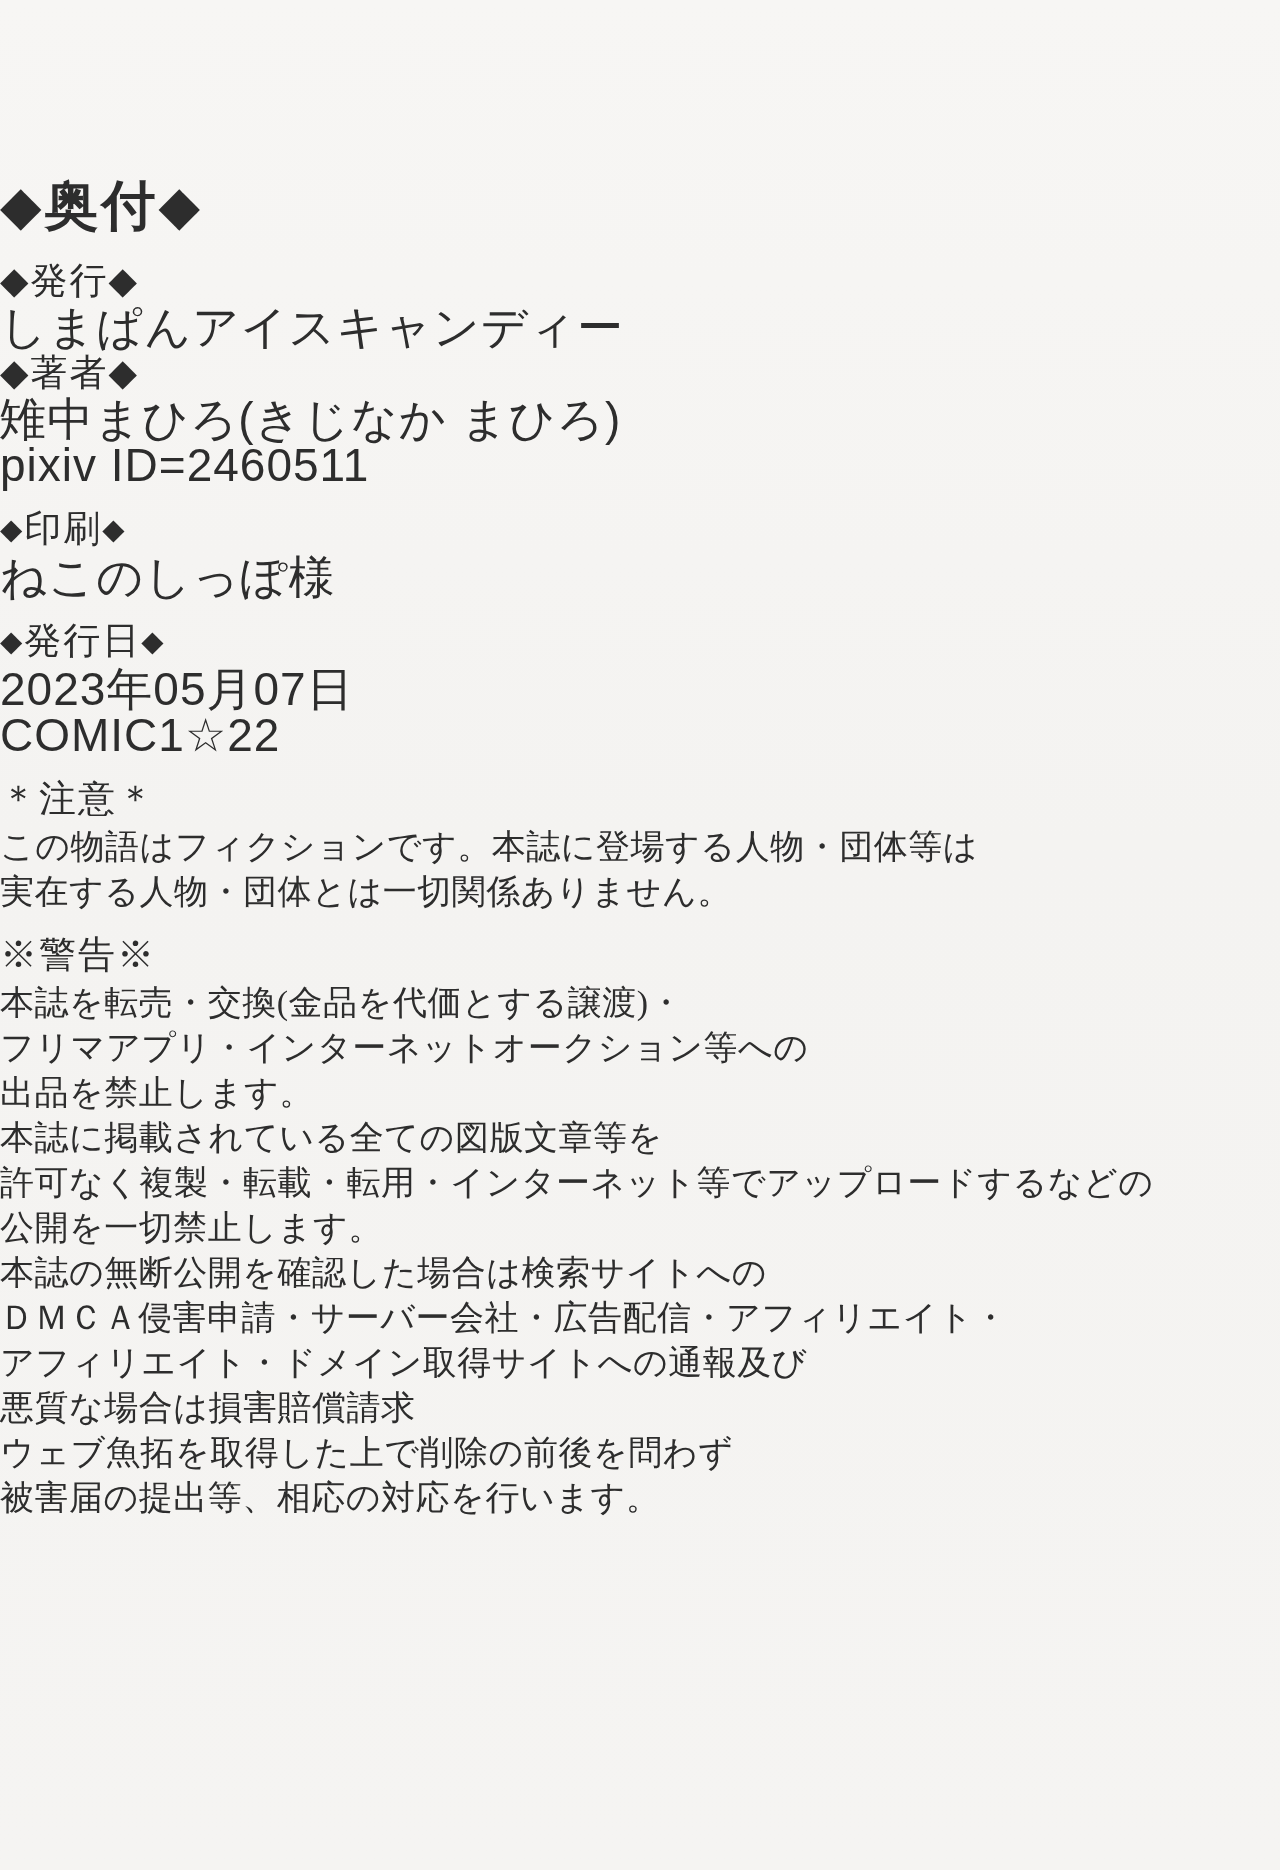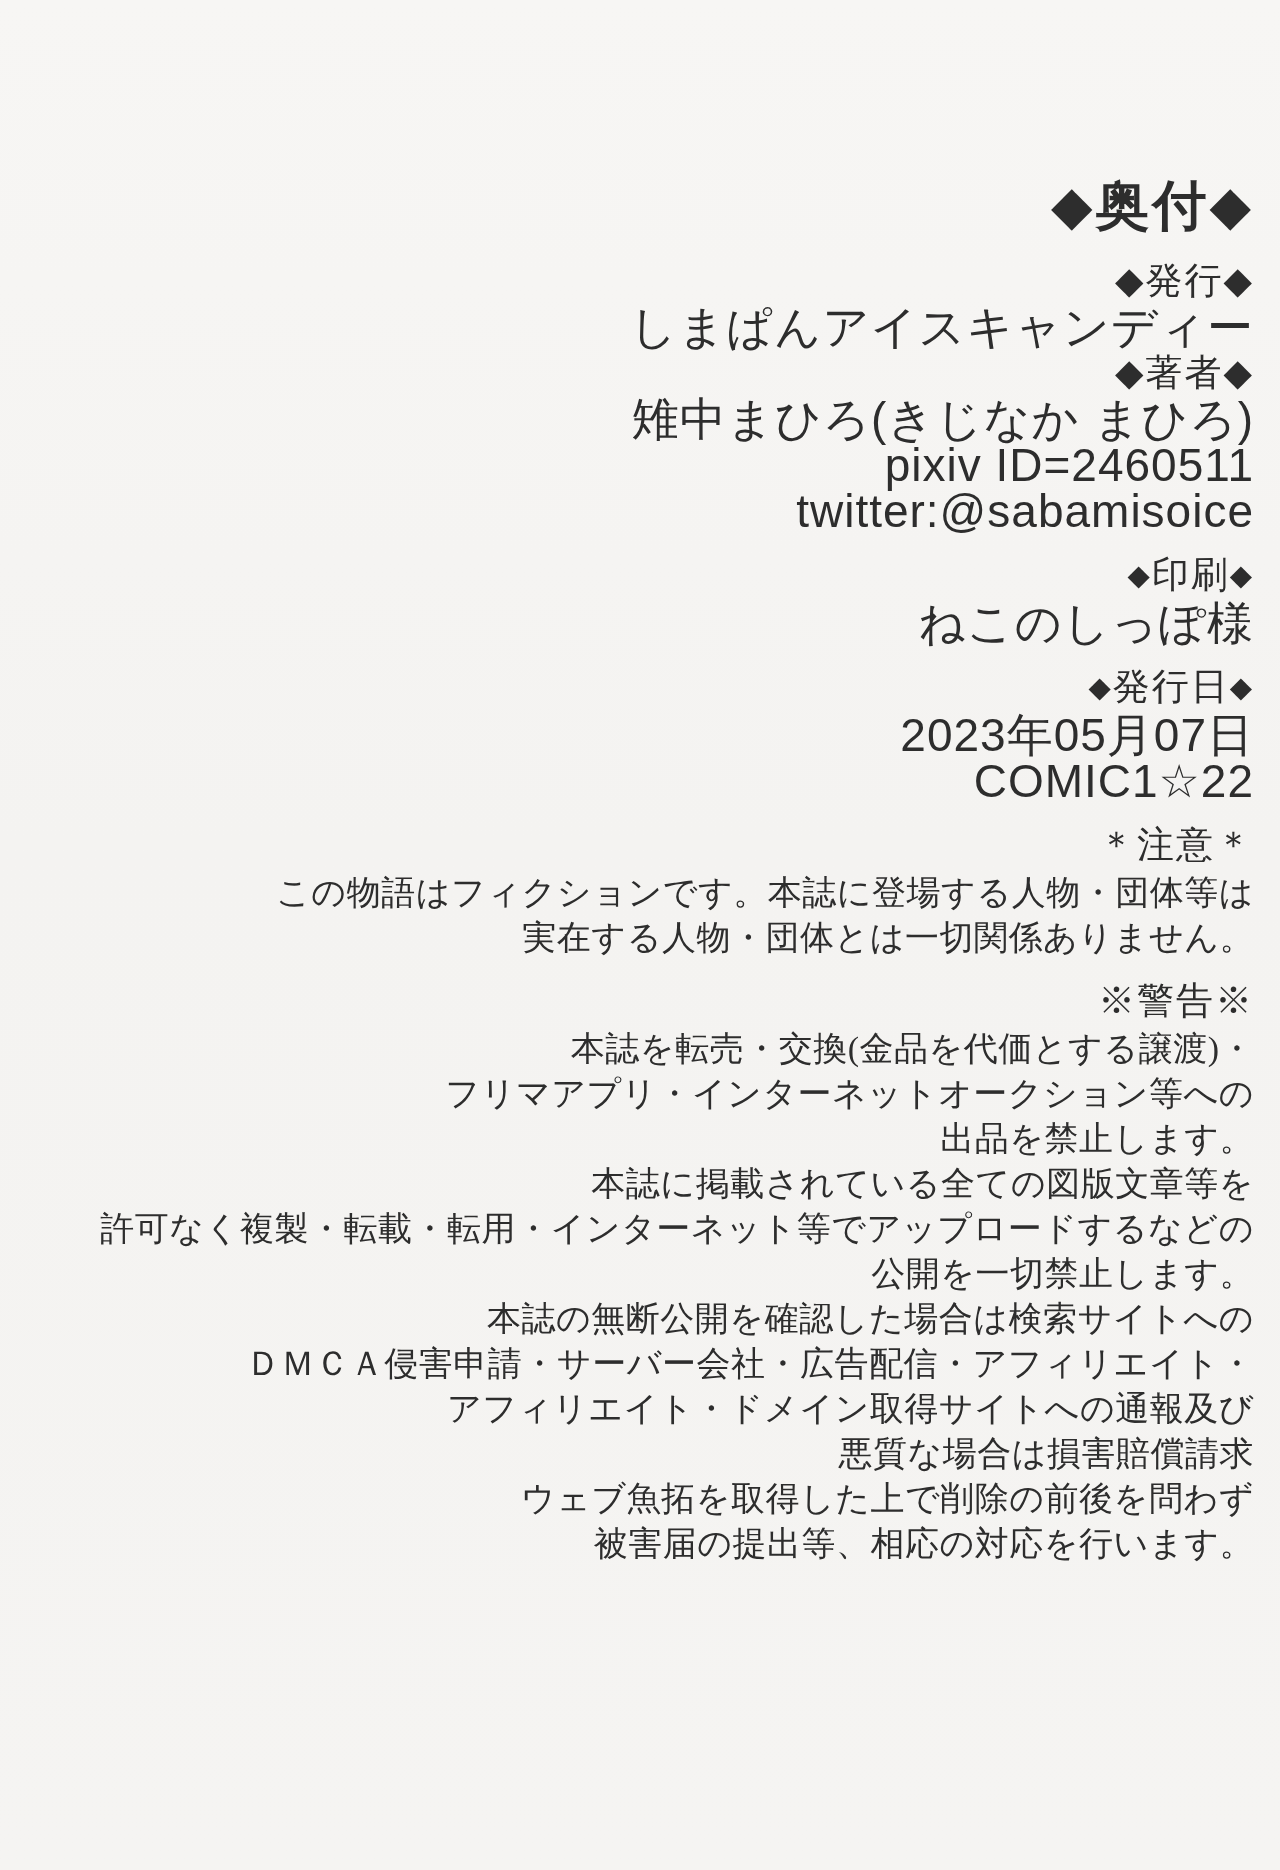--- a/index.html
+++ b/index.html
@@ -9,21 +9,21 @@
   }
   .page {
     position: relative;
     width: 1280px;
     height: 1870px;
     box-sizing: border-box;
     margin: 0 auto;
     background: linear-gradient(180deg, #f7f6f4 0%, #f4f3f1 45%, #f5f4f2 100%);
     color: #2d2d2d;
     font-family: "Liberation Sans", "DejaVu Sans", sans-serif;
-    text-align: right;
+    text-align: left;
     padding-top: 170px;
     padding-right: 26px; 
     overflow: hidden;
   }
   .title {
     font-size: 54px;
     font-weight: 700;
     line-height: 70px;
     letter-spacing: 3px;
     margin: 0 0 18px 0;
@@ -56,21 +56,20 @@
 <div class="page">
 
   <div class="title">◆奥付◆</div>
 
   <div class="heading">◆発行◆</div>
   <div class="line">しまぱんアイスキャンディー</div>
 
   <div class="heading">◆著者◆</div>
   <div class="line">雉中まひろ(きじなか まひろ)</div>
   <div class="line">pixiv ID=2460511</div>
-  <div class="line">twitter:@sabamisoice</div>
 
   <div class="heading gap">◆印刷◆</div>
   <div class="line">ねこのしっぽ様</div>
 
   <div class="heading gap">◆発行日◆</div>
   <div class="line">2023年05月07日</div>
   <div class="line">COMIC1☆22</div>
 
   <div class="heading gap">＊注意＊</div>
   <div class="nline">この物語はフィクションです。本誌に登場する人物・団体等は</div>

